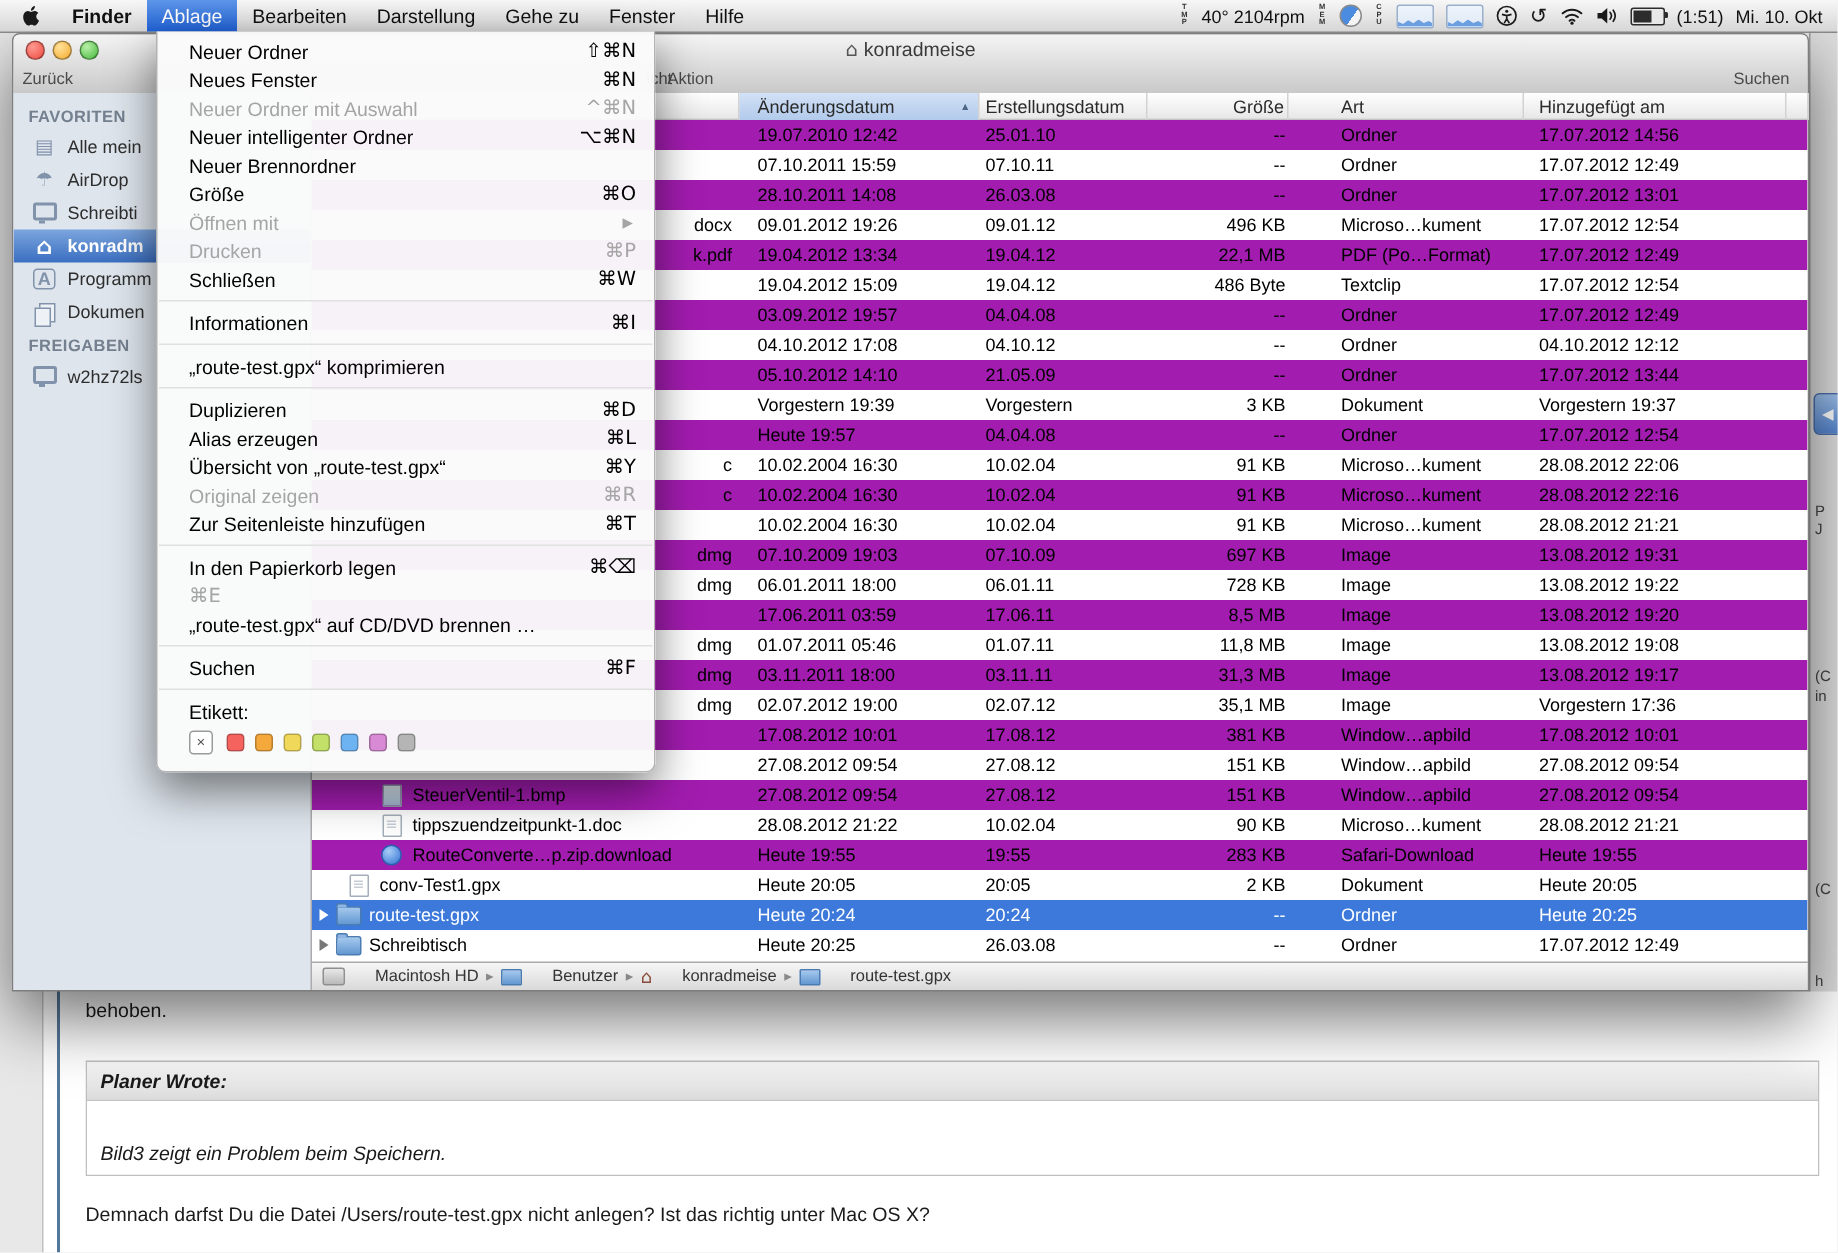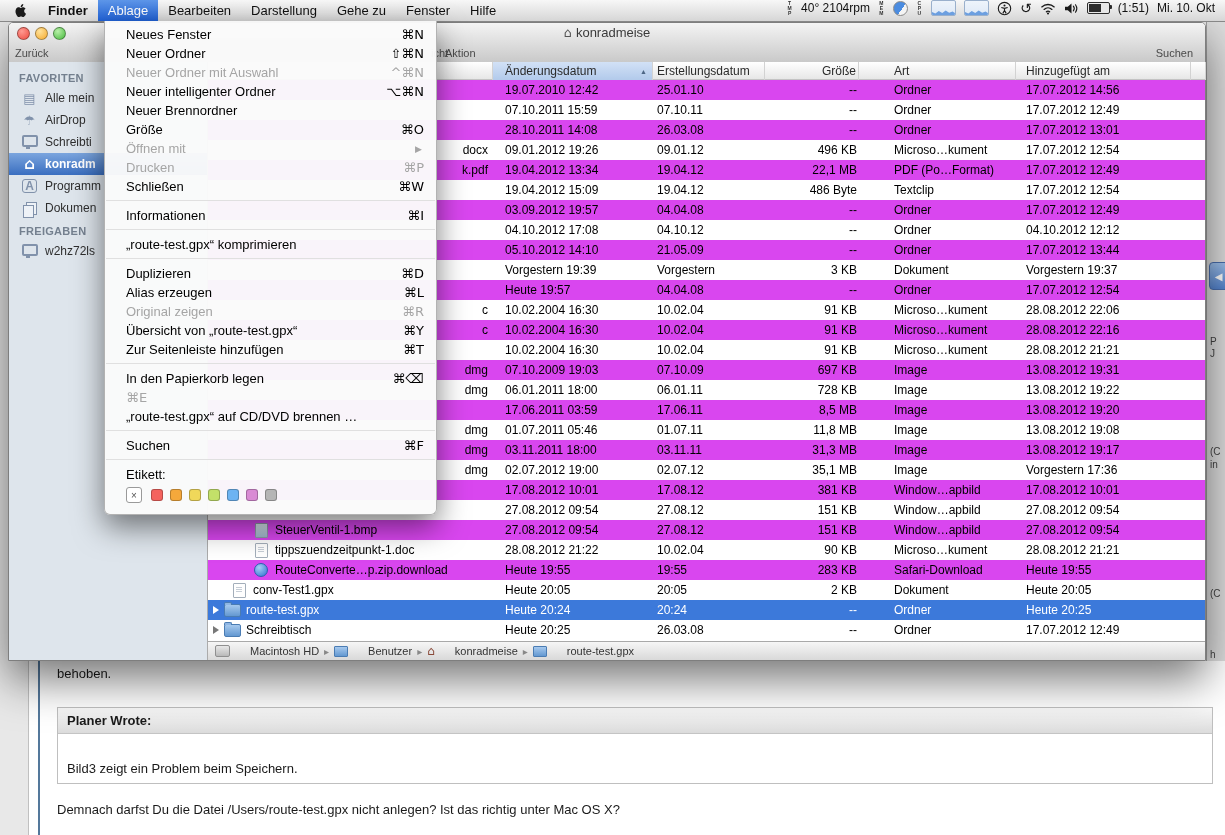--- a/index.html
+++ b/index.html
@@ -2,21 +2,21 @@
 <html><head>
 <meta charset="utf-8">
 <style>
   html,body{margin:0;padding:0;}
   body{width:1225px;height:835px;position:relative;overflow:hidden;
        font-family:"Liberation Sans","DejaVu Sans",sans-serif;background:#e8e8e8;}
 
   
   #menubar{position:absolute;top:0;left:0;right:0;height:21px;z-index:50;
     background:linear-gradient(#f7f7f7,#d6d6d6);border-bottom:1px solid #878787;
-    display:flex;align-items:flex-start;font-size:13px;color:#101010;}
+    display:flex;align-items:center;font-size:13px;color:#101010;}
   #mb-left{display:flex;align-items:center;height:21px;}
   .mb-item{padding:0 10px;height:21px;display:flex;align-items:center;white-space:nowrap;}
   .mb-app{font-weight:bold;}
   .mb-active{background:linear-gradient(#5e97e9,#2061d6);color:#fff;}
   #apple{padding:0 10px 0 14px;height:21px;display:flex;align-items:center;}
   #mb-status{margin-left:auto;display:flex;align-items:center;gap:8px;padding-right:10px;font-size:12px;color:#111;}
   .vlabel{font-size:5px;line-height:5px;font-weight:bold;color:#333;text-align:center;width:7px;}
   .pie{width:13px;height:13px;border-radius:50%;border:1px solid #8a8a8a;
        background:linear-gradient(125deg,#4b8ce0 58%,#f4f4f4 58%);}
   .cpu{width:23px;height:14px;border:1px solid #9ab0cc;border-radius:2px;position:relative;
@@ -27,21 +27,21 @@
   .batt{width:21px;height:10px;border:1px solid #2c2c2c;border-radius:2px;position:relative;background:#e8e8e8;}
   .batt:before{content:'';position:absolute;left:1px;top:1px;bottom:1px;width:60%;background:#2c2c2c;}
   .batt:after{content:'';position:absolute;right:-3px;top:2px;width:2px;height:4px;background:#2c2c2c;border-radius:0 1px 1px 0;}
   .sicon-svg{display:block;}
 
   
   #page-bottom{position:absolute;left:0;top:660px;right:0;bottom:0;background:#e8e8e8;z-index:1;}
   #paper{position:absolute;left:28px;top:0;right:0;bottom:0;background:#fff;border-left:1px solid #c0c0c0;}
   #bq-line{position:absolute;left:38px;top:0;bottom:0;width:2px;background:#54789b;}
   #page-content{position:absolute;left:57px;top:6px;right:12px;bottom:0;font-size:13px;color:#1a1a1a;overflow:hidden;}
-  #quote-box{border:1px solid #bfbfbf;margin:26px 0 18px 0;}
+  #quote-box{border:1px solid #bfbfbf;margin:26px 0 18px 0;font-style:italic;}
   #quote-head{font-weight:bold;padding:5px 9px;background:linear-gradient(#fafafa,#dcdcdc);border-bottom:1px solid #c4c4c4;}
   #quote-body{padding:7px 9px;background:#fff;margin-top:20px;}
   #sig-hr{border:none;border-top:1px solid #4d4d4d;width:330px;margin:18px 0 10px 0;}
   #right-strip{position:absolute;left:1206px;top:21px;width:19px;height:640px;background:#dedede;
        border-left:1px solid #9e9e9e;z-index:5;font-size:10px;color:#444;}
   .bgfrag{position:absolute;left:3px;white-space:nowrap;}
   #bg-backbtn{position:absolute;left:2px;top:241px;width:17px;height:26px;border-radius:4px 0 0 4px;
        background:linear-gradient(#9dc0ec,#5585cf);border:1px solid #4a6fae;color:#fff;font-size:10px;
        display:flex;align-items:center;justify-content:center;}
 
@@ -83,21 +83,21 @@
   .si-panel{font-family:"DejaVu Sans",sans-serif;}
   .si-app{font-weight:bold;font-size:12px;border:1px solid #8192ab;border-radius:3px;width:13px;height:12px;line-height:12px;text-align:center;}
   .shape-mon{width:12px;height:8px;border:2px solid #8192ab;border-radius:2px;position:relative;margin-bottom:3px;}
   .shape-mon:after{content:'';position:absolute;left:2px;bottom:-4px;width:4px;height:2px;background:#8192ab;}
   .shape-docs{width:9px;height:11px;border:1px solid #8192ab;background:#eef2f7;position:relative;margin-left:3px;}
   .shape-docs:after{content:'';position:absolute;left:-4px;top:2px;width:9px;height:11px;border:1px solid #8192ab;background:#eef2f7;}
 
   
   #listarea{position:absolute;left:199px;top:57px;right:0;bottom:19px;background:#fff;overflow:hidden;font-size:12px;color:#000;}
   .row{height:20px;display:flex;}
-  .row.alt{background:#d946ef;}
+  .row.alt{background:#a21caf;}
   .row.sel{background:#3c79da;color:#fff;}
   .row>div{line-height:20px;white-space:nowrap;overflow:hidden;box-sizing:border-box;flex:none;}
   .cw0{width:285px;}.cw1{width:160px;padding-left:12px;}.cw2{width:112px;padding-left:4px;}
   .cw3{width:94px;text-align:right;padding-right:2px;}.cw4{width:157px;padding-left:35px;}
   .cw5{width:175px;padding-left:10px;}.cw6{width:15px;}
   .c0{display:flex;align-items:center;}
   .fragcell{justify-content:flex-end;padding-right:5px;}
   .ind1{padding-left:23px;}.ind2{padding-left:45px;}.indt{padding-left:5px;}
   .tri{width:0;height:0;border-left:6px solid #787878;border-top:4px solid transparent;
        border-bottom:4px solid transparent;margin-right:5px;flex:none;}
@@ -577,26 +577,26 @@
       <span class="pseg">
         <span class="pbi pbi-folder"></span>
         <span>route-test.gpx</span>
       </span>
     </div>
 </div>
 
 <div id="filemenu">
   <div id="fm-items">
       <div class="mi">
+        <span class="lab">Neuer Ordner</span>
+        <span class="sc">⇧⌘N</span>
+      </div>
+      <div class="mi">
         <span class="lab">Neues Fenster</span>
         <span class="sc">⌘N</span>
-      </div>
-      <div class="mi">
-        <span class="lab">Neuer Ordner</span>
-        <span class="sc">⇧⌘N</span>
       </div>
       <div class="mi dis">
         <span class="lab">Neuer Ordner mit Auswahl</span>
         <span class="sc">^⌘N</span>
       </div>
       <div class="mi">
         <span class="lab">Neuer intelligenter Ordner</span>
         <span class="sc">⌥⌘N</span>
       </div>
       <div class="mi">
@@ -632,27 +632,27 @@
       </div>
       <div class="msep"></div>
       <div class="mi">
         <span class="lab">Duplizieren</span>
         <span class="sc">⌘D</span>
       </div>
       <div class="mi">
         <span class="lab">Alias erzeugen</span>
         <span class="sc">⌘L</span>
       </div>
+      <div class="mi">
+        <span class="lab">Übersicht von „route-test.gpx“</span>
+        <span class="sc">⌘Y</span>
+      </div>
       <div class="mi dis">
         <span class="lab">Original zeigen</span>
         <span class="sc">⌘R</span>
-      </div>
-      <div class="mi">
-        <span class="lab">Übersicht von „route-test.gpx“</span>
-        <span class="sc">⌘Y</span>
       </div>
       <div class="mi">
         <span class="lab">Zur Seitenleiste hinzufügen</span>
         <span class="sc">⌘T</span>
       </div>
       <div class="msep"></div>
       <div class="mi">
         <span class="lab">In den Papierkorb legen</span>
         <span class="sc">⌘⌫</span>
       </div>

